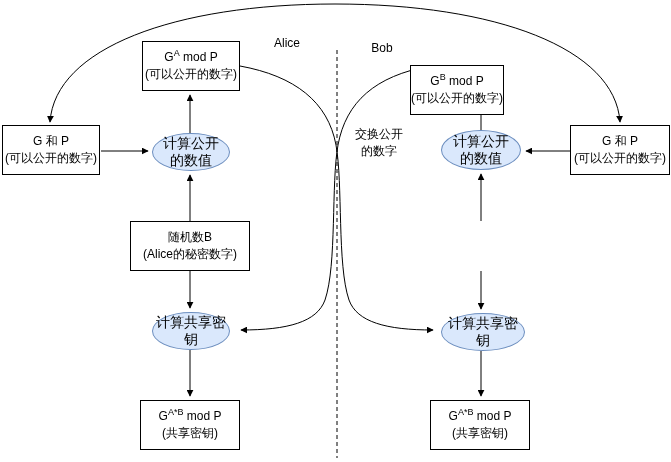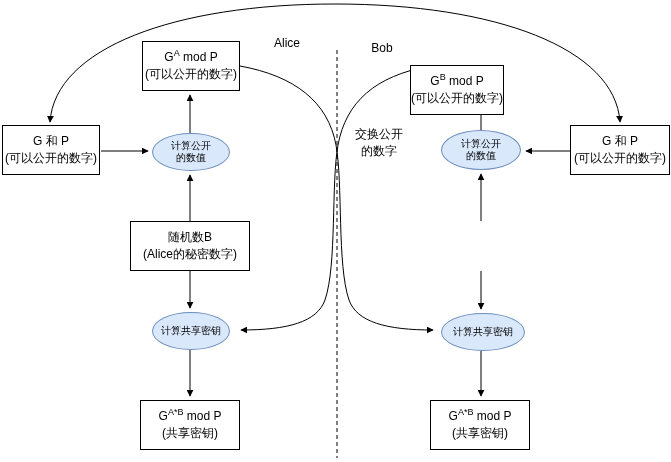--- a/index.html
+++ b/index.html
@@ -14,21 +14,21 @@
   .box{
     position:absolute;z-index:1;background:var(--box-fill,#fff);
     border:1px solid var(--box-stroke,#000);box-sizing:border-box;
     display:flex;flex-direction:column;align-items:center;justify-content:center;
     text-align:left;font-size:12px;line-height:1.4;
   }
   .ellipse{
     position:absolute;z-index:1;background:var(--ellipse-fill,#dae8fc);
     border:1px solid var(--ellipse-stroke,#6c8ebf);box-sizing:border-box;border-radius:50%;
     display:flex;flex-direction:column;align-items:center;justify-content:center;
-    text-align:center;font-size:10px;line-height:1.25;
+    text-align:center;font-size:14px;line-height:1.25;
   }
   .freelabel{position:absolute;z-index:1;font-size:12px;text-align:center;line-height:1.4;}
   .formula sup{font-size:9px;line-height:0;}
 </style>
 </head>
 <body>
 
 <div class="canvas">
 
   <svg class="connector-layer" width="671" height="462" viewBox="0 0 671 462">

